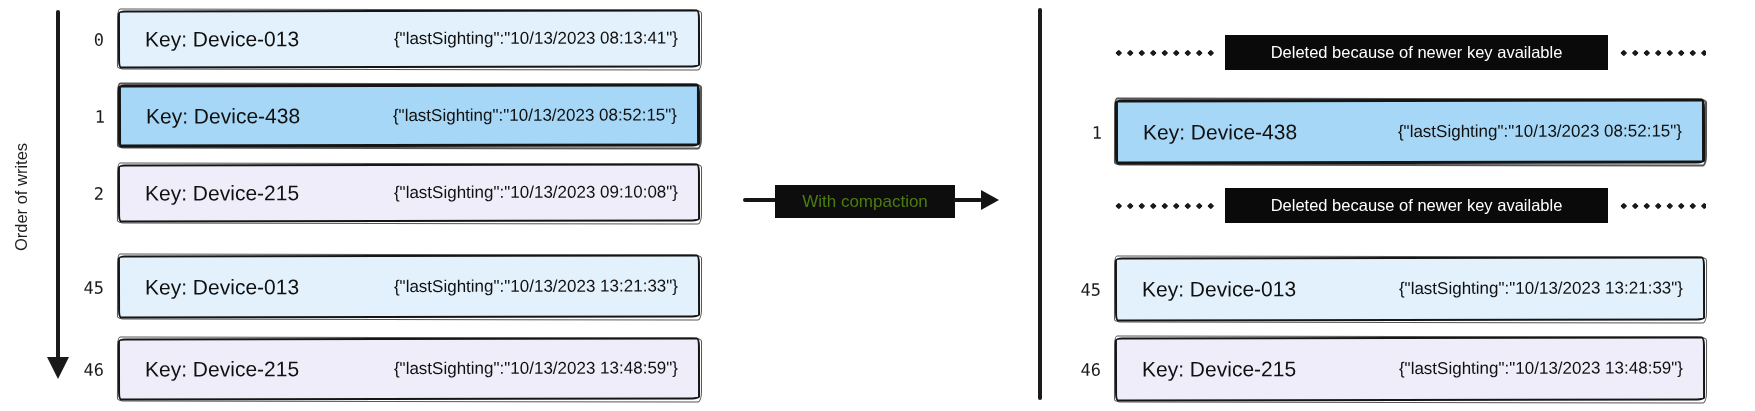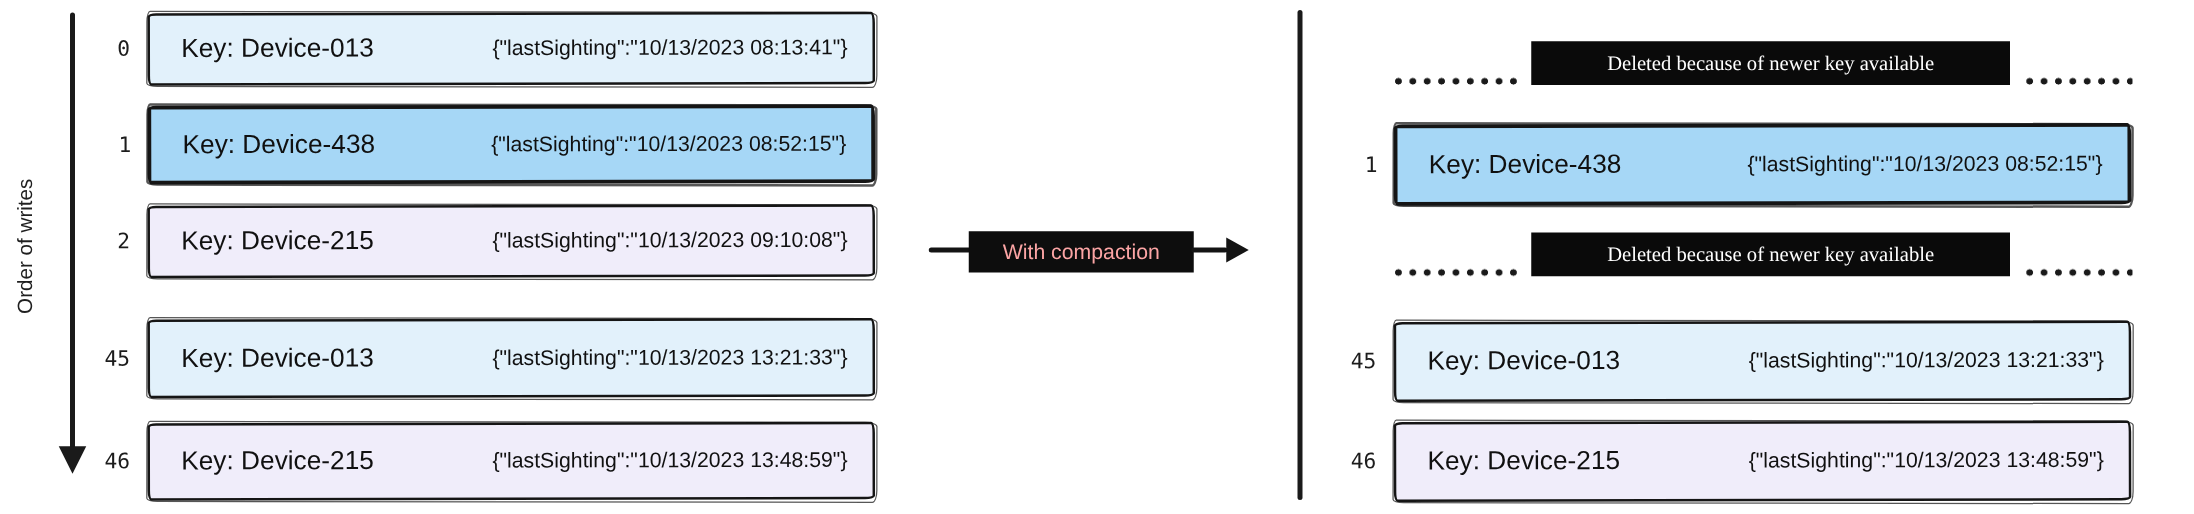--- a/index.html
+++ b/index.html
@@ -86,43 +86,42 @@
 
   
   .h-line { position: absolute; height: 4px; background: #141414; border-radius: 2px; }
   .cline-left  { left: 743px; top: 198px; width: 34px; }
   .cline-right { left: 953px; top: 198px; width: 29px; }
   .compaction-label {
     position: absolute;
     left: 775px; top: 185px;
     width: 180px; height: 33px;
     background: #0d0d0d;
-    color: #fca5a5;
+    color: #4d7c0f;
     display: flex;
     align-items: center;
     justify-content: center;
     font-size: 17px;
   }
   .arrow-head-right {
     position: absolute;
     left: 981px; top: 190px;
     width: 0; height: 0;
     border-top: 10px solid transparent;
     border-bottom: 10px solid transparent;
     border-left: 18px solid #141414;
   }
 
   
   .deleted-row {
     position: absolute;
     left: 1113px;
     width: 593px; height: 31px;
     display: flex;
-    align-items: flex-end;
-    font-family: Liberation Serif, serif;
+    align-items: center;
   }
   .dots {
     height: 6px;
     background-image: radial-gradient(circle closest-side, #1a1a1a 2.5px, transparent 2.8px);
     background-size: 11.5px 6px;
     background-repeat: repeat-x;
     background-position: left center;
   }
   .dots-l { width: 104px; margin-right: 8px; }
   .dots-r { flex: 1; margin-left: 10px; }

